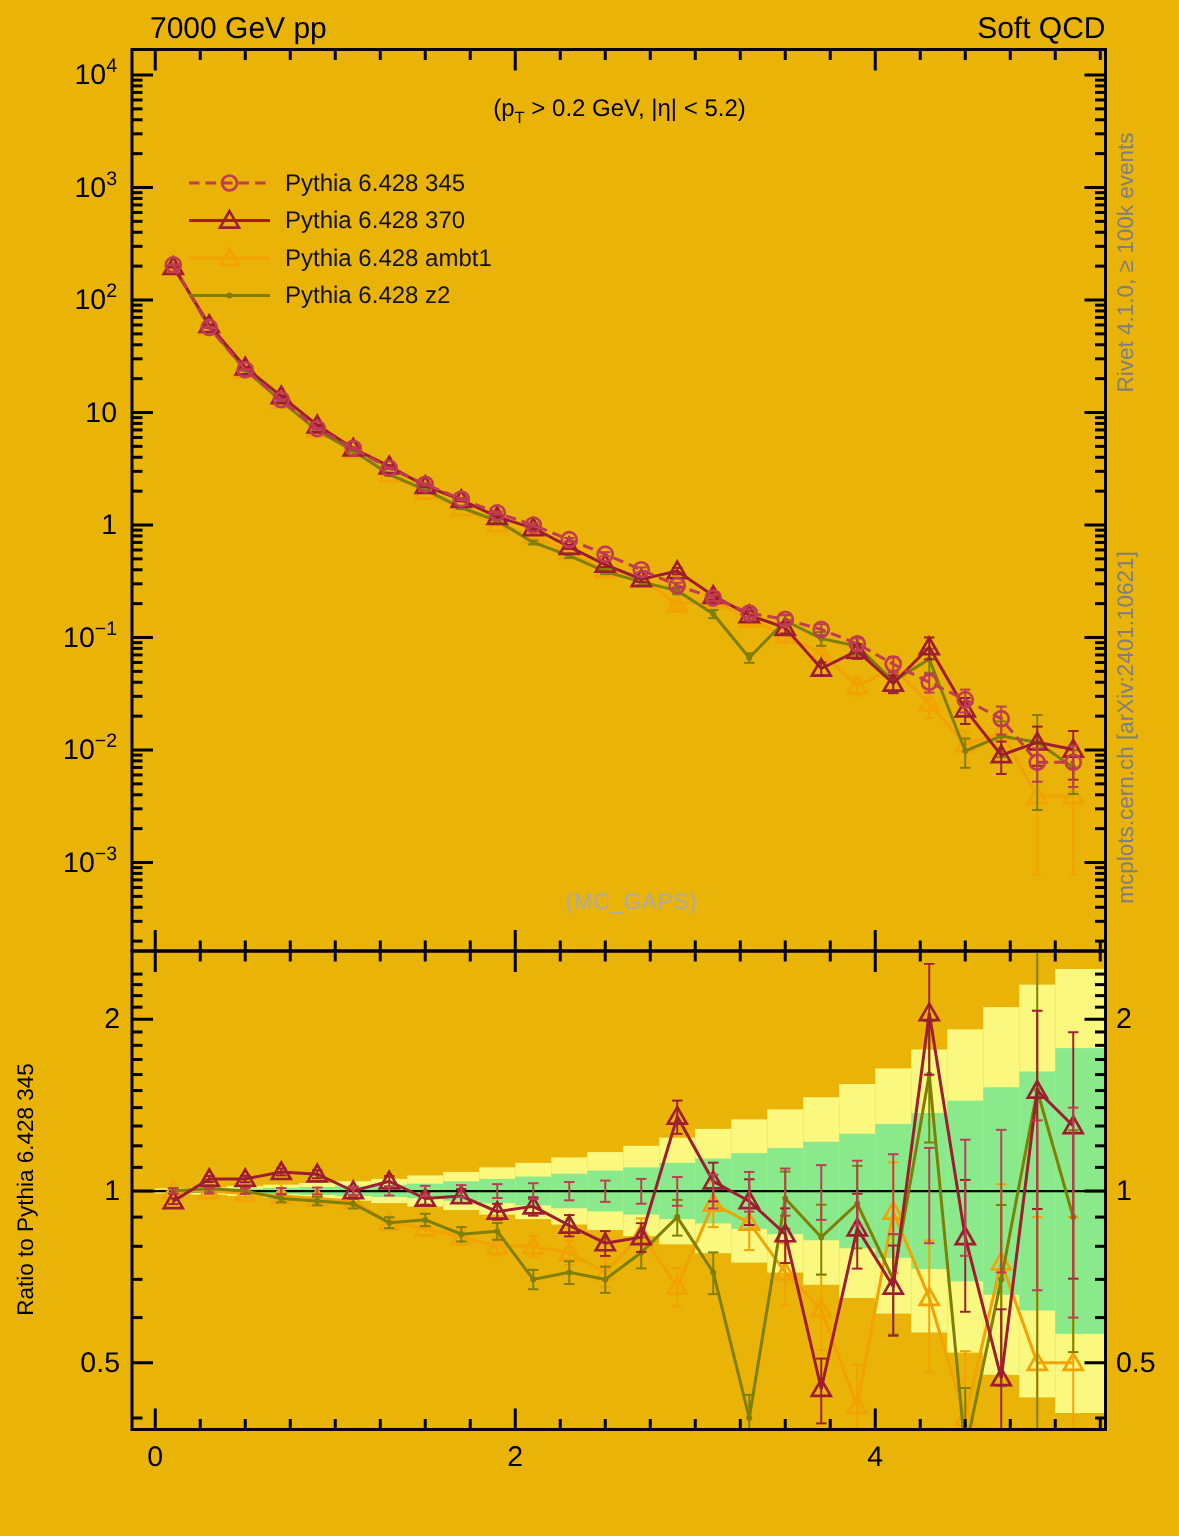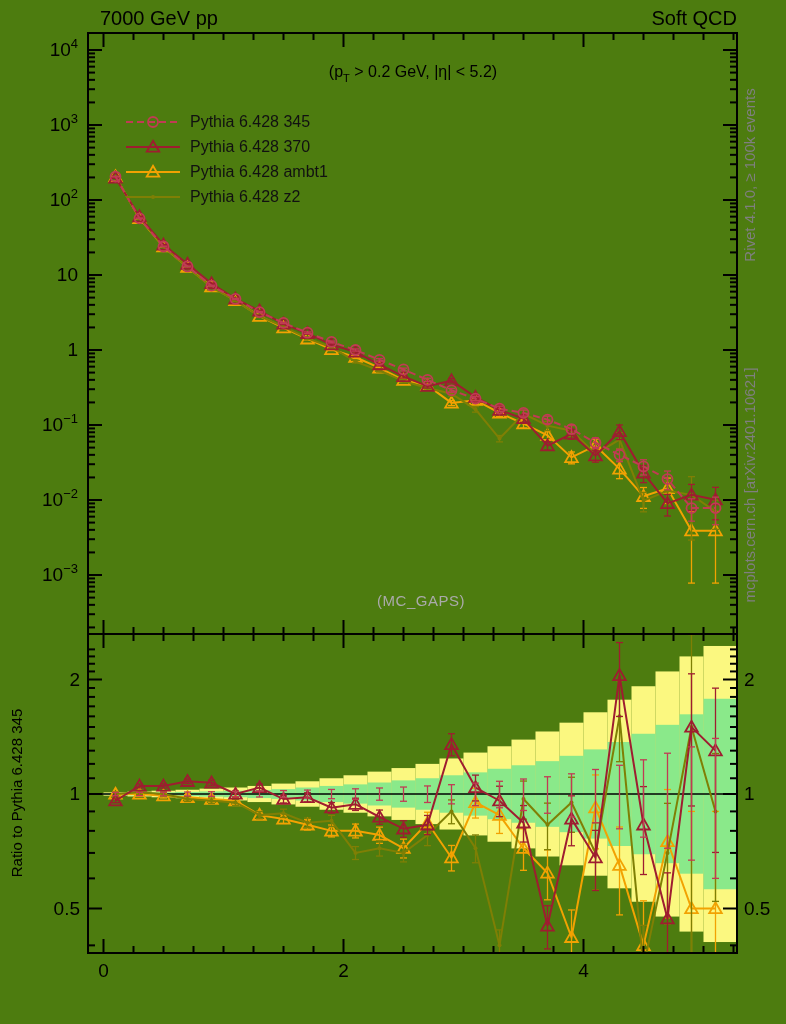--- a/index.html
+++ b/index.html
@@ -1,16 +1,16 @@
 <!DOCTYPE html>
 <html><head>
 <meta charset="utf-8">
 <style>
   html,body{margin:0;padding:0;background:#fff;}
-  .page{position:relative;width:786px;height:1024px;background:#4d7c0f;overflow:hidden;
+  .page{position:relative;width:786px;height:1024px;background:#eab308;overflow:hidden;
         font-family:"Liberation Sans", sans-serif;}
   svg text{font-family:"Liberation Sans", sans-serif;fill:#000;}
   .title{font-size:20px;}
   .ann{font-size:16px;}
   .ann-sub{font-size:11px;}
   .wm{font-size:15px;fill:#aaaaaa;letter-spacing:0.5px;}
   .side{font-size:15px;fill:#7f7f7f;}
   .ylab{font-size:15px;}
   .ticklab{font-size:19px;}
   .suplab{font-size:13px;}

